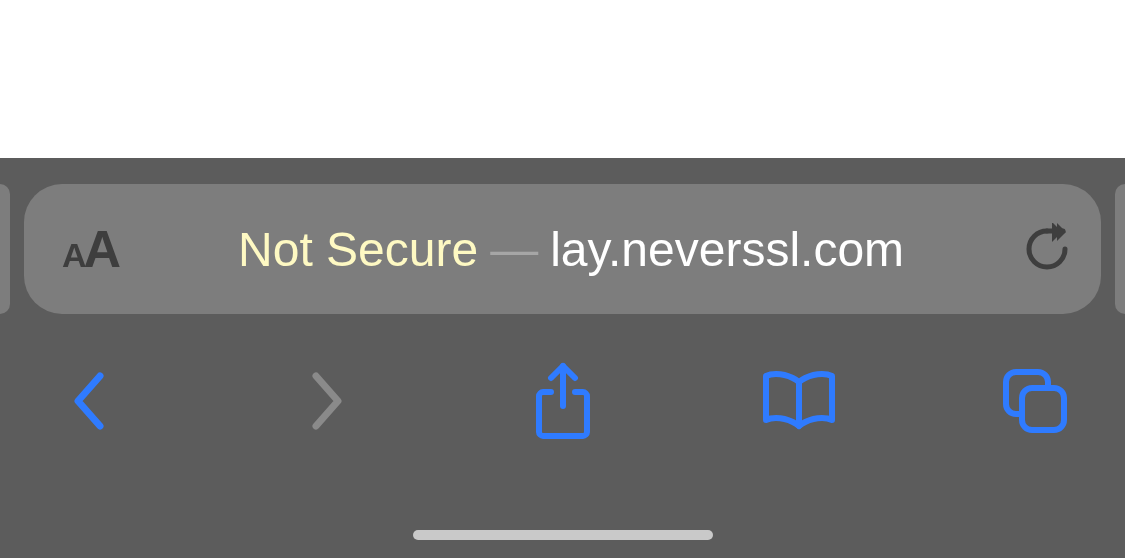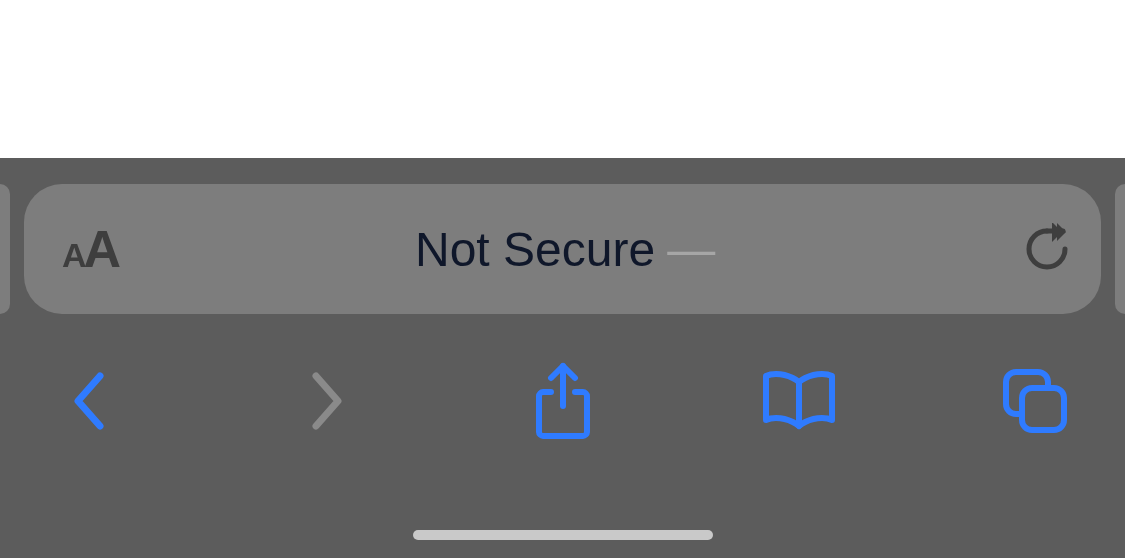--- a/index.html
+++ b/index.html
@@ -77,21 +77,21 @@
     }
     .url-container {
       flex: 1;
       display: flex;
       align-items: center;
       justify-content: center;
       overflow: hidden;
       white-space: nowrap;
     }
     .security-status {
-      color: #0f172a;
+      color: #fef9c3;
       font-size: 48px;
       font-weight: 400;
     }
     .separator {
       color: #a6a6a6;
       font-size: 48px;
       font-weight: 400;
       margin: 0 12px;
     }
     .url-text {
@@ -164,20 +164,21 @@
 
     <div class="address-bar">
       <div class="reader-button">
         <span class="small-a">A</span>
         <span class="big-a">A</span>
       </div>
 
       <div class="url-container">
         <span class="security-status">Not Secure</span>
         <span class="separator">—</span>
+        <span class="url-text">lay.neverssl.com</span>
       </div>
 
       <div class="reload-button">
         <svg viewBox="0 0 44 52" fill="none">
           <path d="M22 8 C12 8 4 16 4 26 C4 36 12 44 22 44 C32 44 40 36 40 26" stroke="#3e3e3e" stroke-width="5" stroke-linecap="round" fill="none"></path>
           <path d="M30 2 L40 12 L30 22" fill="#3e3e3e" transform="translate(-3,-3)"></path>
           <path d="M22 8 L38 8" stroke="#3e3e3e" stroke-width="5" stroke-linecap="round"></path>
           <path d="M33 0 L42 9 L33 18 Z" fill="#3e3e3e" transform="translate(-1,0)"></path>
         </svg>
       </div>

